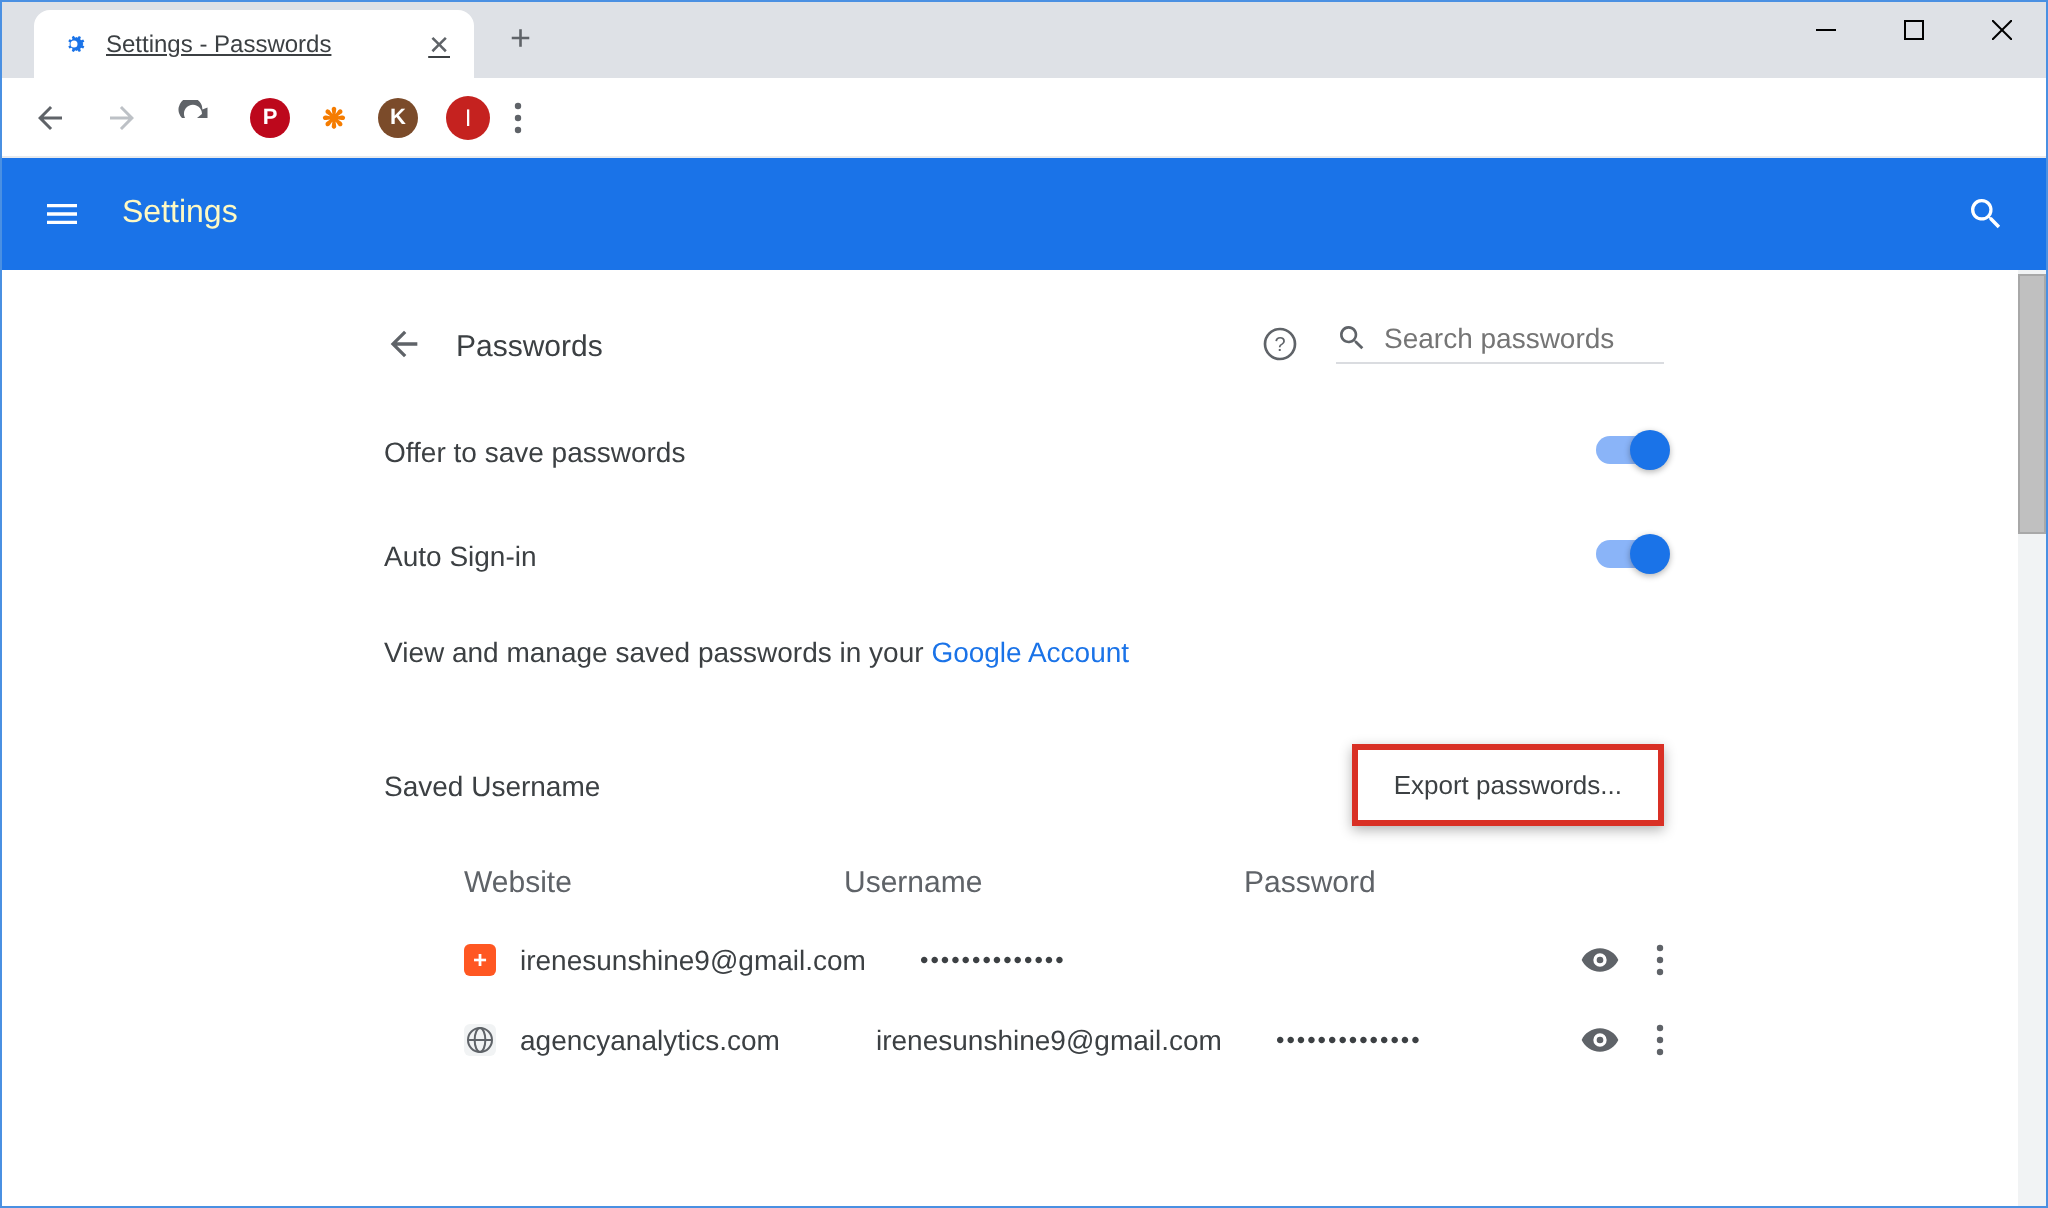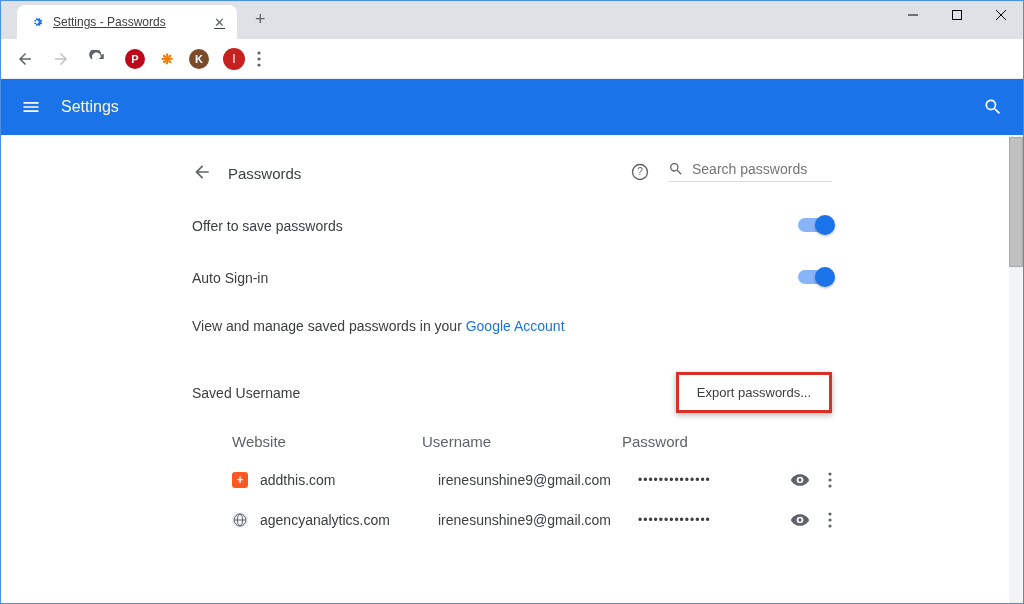--- a/index.html
+++ b/index.html
@@ -229,21 +229,20 @@
 
           <div class="table-head">
             <div class="col-site">Website</div>
             <div class="col-user">Username</div>
             <div class="col-pass">Password</div>
           </div>
 
           <div id="pw-rows">
               <div class="pw-row">
                 <span class="fav-square" style="background:#ff5722;color:#fff">+</span>
-                <span class="site">addthis.com</span>
                 <span class="user">irenesunshine9@gmail.com</span>
                 <span class="pw-mask">••••••••••••••</span>
                 <span class="eye">
                   <svg width="20" height="20" viewBox="0 0 24 24">
                     <path fill="#5f6368" d="M12 5C7 5 2.7 8.1 1 12c1.7 3.9 6 7 11 7s9.3-3.1 11-7c-1.7-3.9-6-7-11-7zm0 11a4 4 0 110-8 4 4 0 010 8zm0-6a2 2 0 100 4 2 2 0 000-4z"></path>
                   </svg>
                 </span>
                 <span class="row-menu">
                   <svg width="4" height="16" viewBox="0 0 4 16">
                     <circle cx="2" cy="2" r="1.6" fill="#5f6368"></circle>

